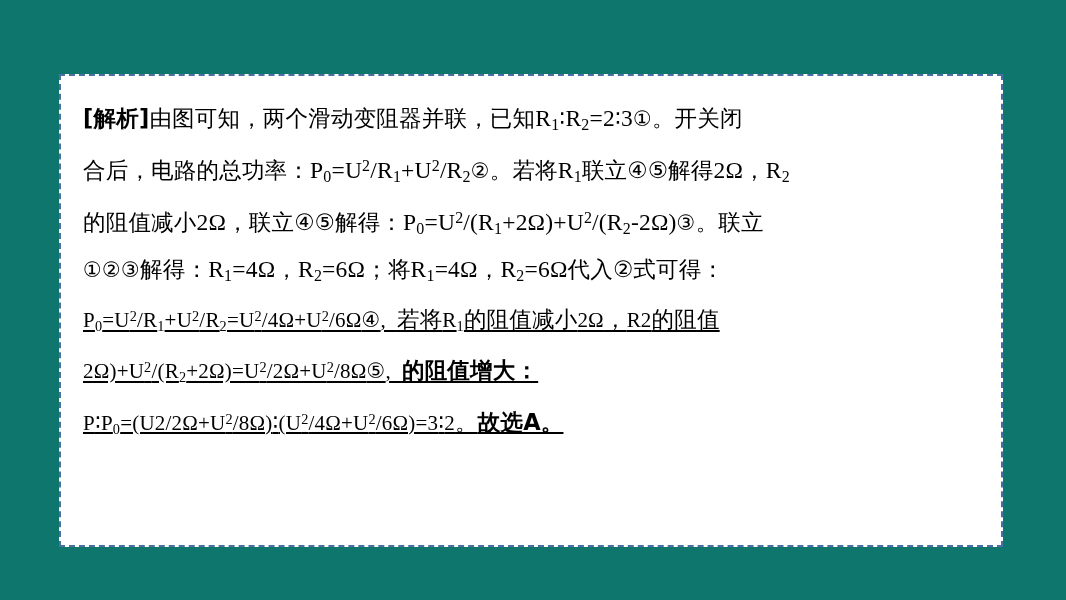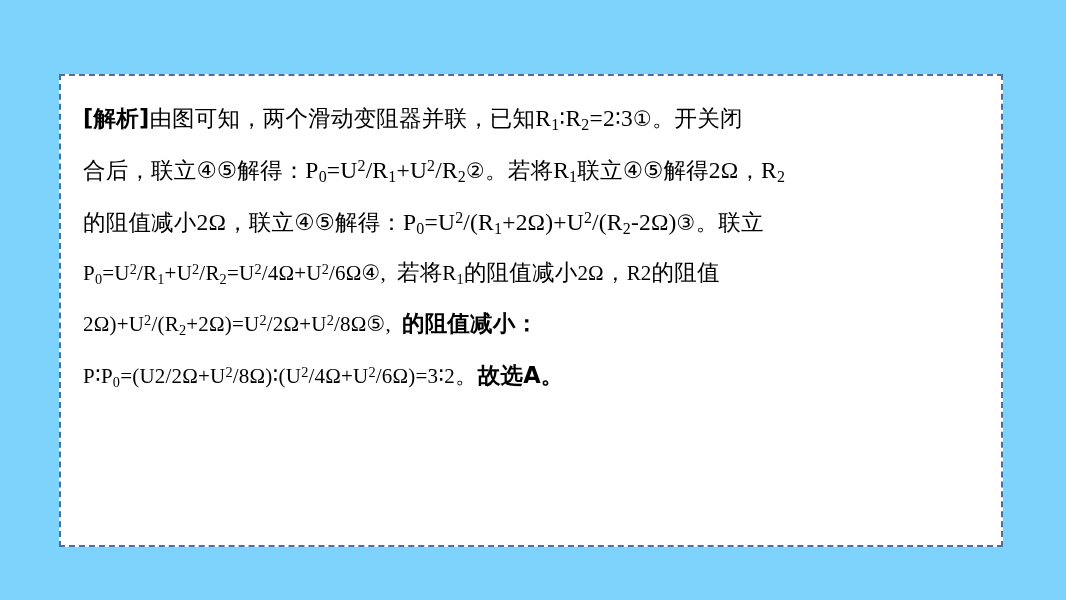--- a/index.html
+++ b/index.html
@@ -10,21 +10,21 @@
   body {
     width: 1066px;
     height: 600px;
     font-family: "Liberation Serif", serif;
     overflow: hidden;
   }
   .slide {
     position: relative;
     width: 1066px;
     height: 600px;
-    background: #7dd3fc;
+    background: #0f766e;
   }
   .analysis-box {
     position: absolute;
     left: 59px;
     top: 74px;
     width: 944px;
     height: 473px;
     box-sizing: border-box;
     border: 2px dashed #4a6fa5;
     background: #ffffff;
@@ -32,20 +32,21 @@
   }
   .line {
     font-size: 23.5px;
     line-height: 41.5px;
     color: #000000;
     white-space: nowrap;
     letter-spacing: 0.2px;
   }
   .line.small {
     font-size: 21px;
+    text-decoration: underline;
   }
   sub {
     font-size: 0.68em;
     vertical-align: -0.22em;
   }
   sup {
     font-size: 0.68em;
     vertical-align: 0.45em;
   }
   .cn {
@@ -67,35 +68,38 @@
 
 <div class="slide">
 
   <div class="analysis-box">
 
     <div class="line">
       <span class="cnb">[解析]</span><span class="cn">由图可知，两个滑动变阻器并联，已知</span>R<sub>1</sub><span class="cn">∶</span>R<sub>2</sub>=2<span class="cn">∶</span>3<span class="circnum">①</span><span class="cn">。开关闭</span>
     </div>
 
     <div class="line">
-      <span class="cn">合后，联立④⑤解得：</span>P<sub>0</sub>=U<sup>2</sup>/R<sub>1</sub>+U<sup>2</sup>/R<sub>2</sub><span class="circnum">②</span><span class="cn">。若将</span>R<sub>1</sub><span class="cn">联立④⑤解得</span>2Ω<span class="cn">，</span>R<sub>2</sub>
+      <span class="cn">合后，电路的总功率：</span>P<sub>0</sub>=U<sup>2</sup>/R<sub>1</sub>+U<sup>2</sup>/R<sub>2</sub><span class="circnum">②</span><span class="cn">。若将</span>R<sub>1</sub><span class="cn">联立④⑤解得</span>2Ω<span class="cn">，</span>R<sub>2</sub>
     </div>
 
     <div class="line">
       <span class="cn">的阻值减小</span>2Ω<span class="cn">，联立④⑤解得：</span>P<sub>0</sub>=U<sup>2</sup>/(R<sub>1</sub>+2Ω)+U<sup>2</sup>/(R<sub>2</sub>-2Ω)<span class="circnum">③</span><span class="cn">。联立</span>
     </div>
 
+    <div class="line">
+      <span class="circnum">①②③</span><span class="cn">解得：</span>R<sub>1</sub>=4Ω<span class="cn">，</span>R<sub>2</sub>=6Ω<span class="cn">；将</span>R<sub>1</sub>=4Ω<span class="cn">，</span>R<sub>2</sub>=6Ω<span class="cn">代入②式可得：</span>
+    </div>
 
     <div class="line small">
       P<sub>0</sub>=U<sup>2</sup>/R<sub>1</sub>+U<sup>2</sup>/R<sub>2</sub>=U<sup>2</sup>/4Ω+U<sup>2</sup>/6Ω<span class="circnum">④</span>,&nbsp;&nbsp;<span class="cn">若将</span>R<sub>1</sub><span class="cn">的阻值减小</span>2Ω<span class="cn">，</span>R2<span class="cn">的阻值</span>
     </div>
 
 
     <div class="line small">
-      2Ω)+U<sup>2</sup>/(R<sub>2</sub>+2Ω)=U<sup>2</sup>/2Ω+U<sup>2</sup>/8Ω<span class="circnum">⑤</span>,&nbsp;&nbsp;<span class="cnb">的阻值减小：</span>
+      2Ω)+U<sup>2</sup>/(R<sub>2</sub>+2Ω)=U<sup>2</sup>/2Ω+U<sup>2</sup>/8Ω<span class="circnum">⑤</span>,&nbsp;&nbsp;<span class="cnb">的阻值增大：</span>
     </div>
 
     <div class="line small">
       P<span class="cn">∶</span>P<sub>0</sub>=(U2/2Ω+U<sup>2</sup>/8Ω)<span class="cn">∶</span>(U<sup>2</sup>/4Ω+U<sup>2</sup>/6Ω)=3<span class="cn">∶</span>2<span class="cn">。</span><span class="cnb">故选A。</span>
     </div>
 
   </div>
 </div>
 
 </body></html>

